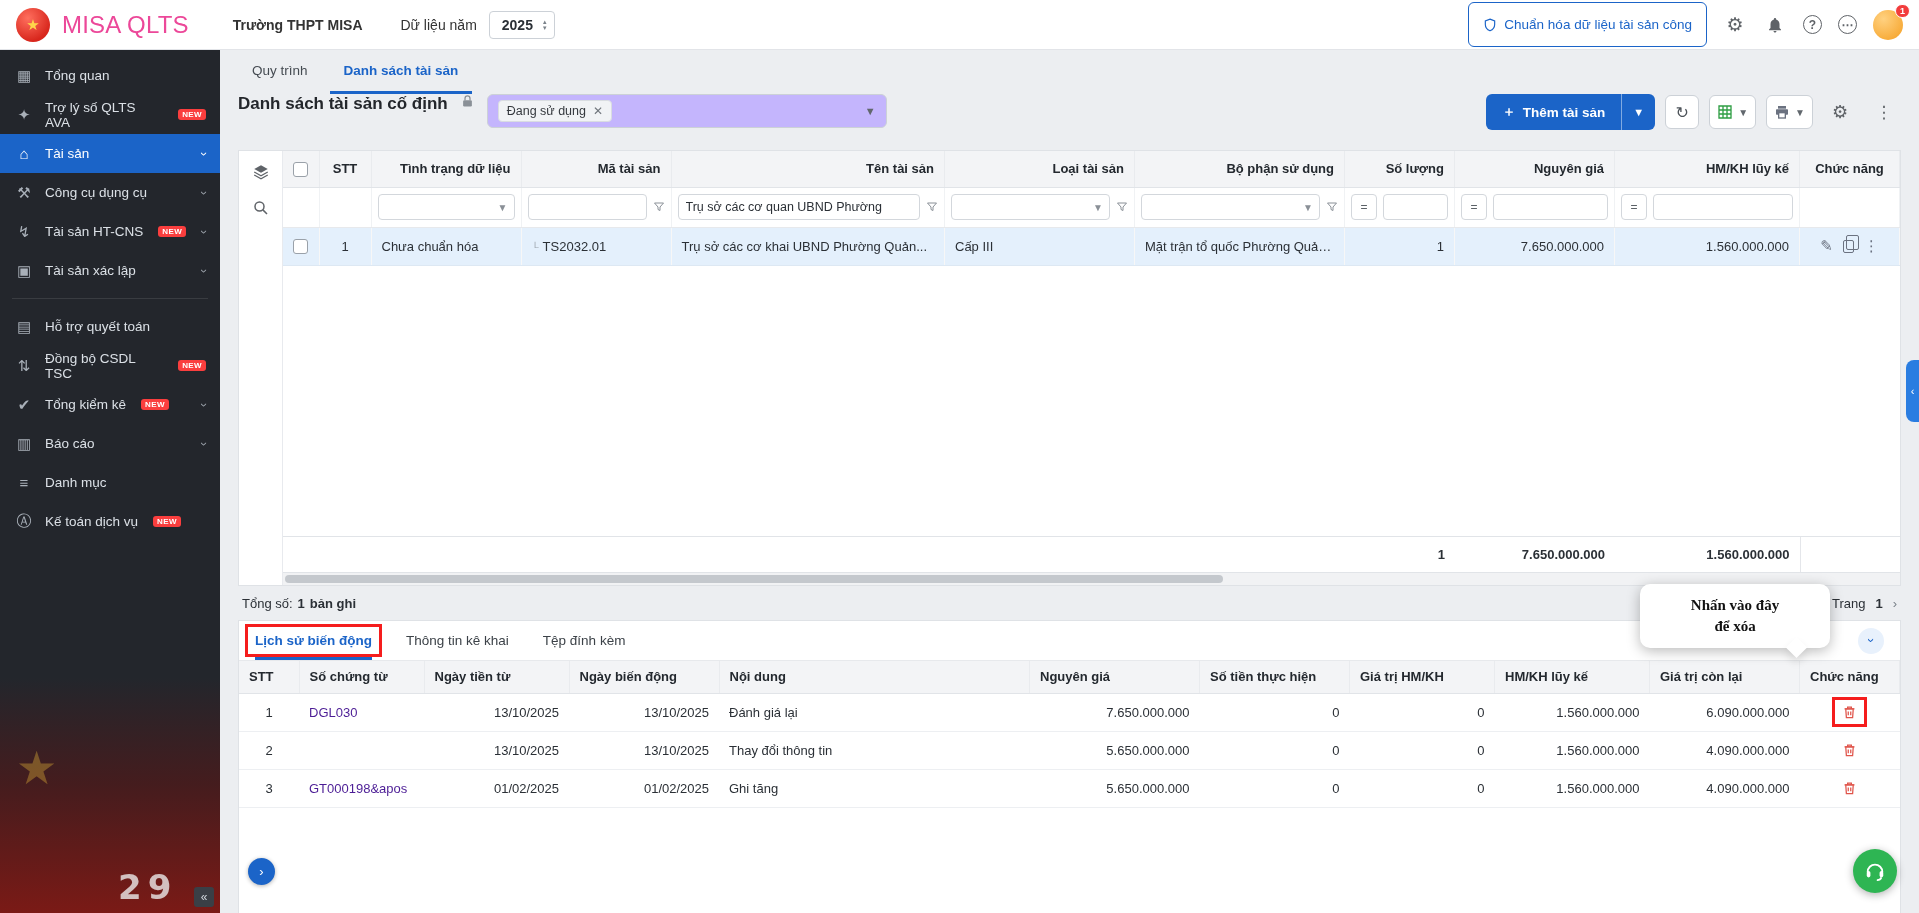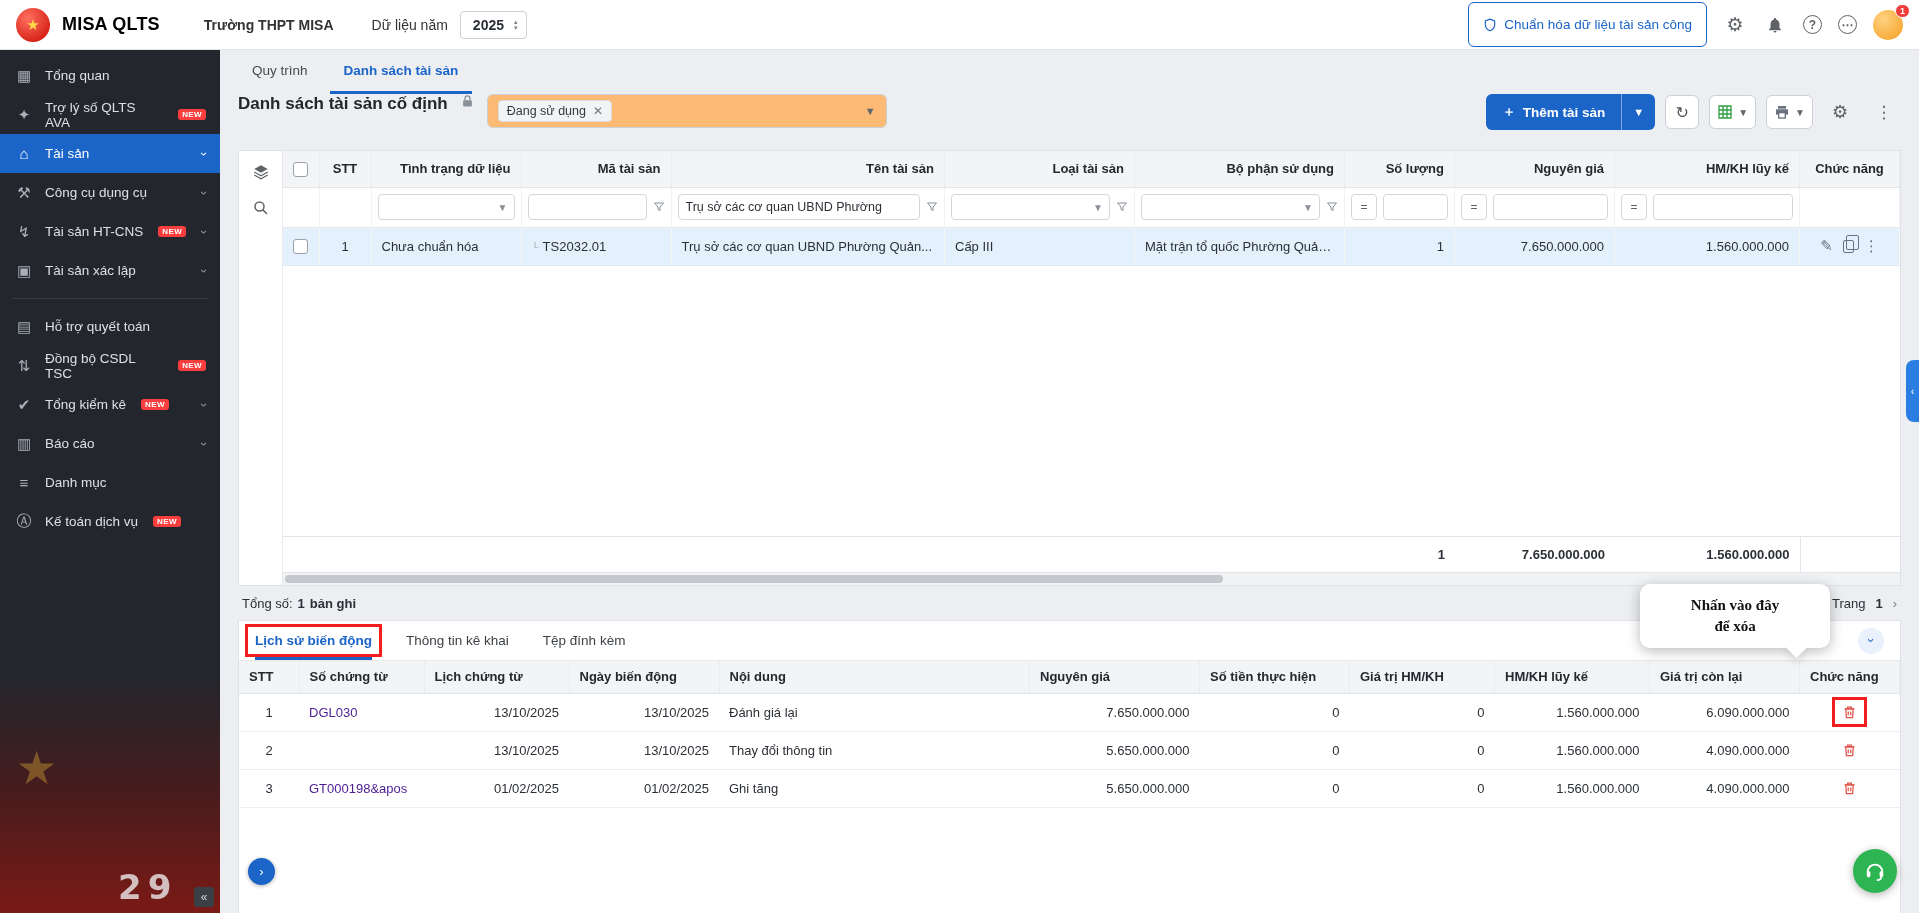--- a/index.html
+++ b/index.html
@@ -4,21 +4,21 @@
 <style>
   *{margin:0;padding:0;box-sizing:border-box}
   html,body{width:1919px;height:913px;overflow:hidden}
   body{font-family:"Liberation Sans",sans-serif;font-size:14px;color:#2b3036;background:#eceef1;position:relative}
   button{font-family:inherit;border:none;background:none;cursor:pointer}
   input{font-family:inherit;outline:none}
 
   
   .topbar{height:50px;background:#fff;border-bottom:1px solid #e2e4e8;display:flex;align-items:center;padding:0 16px;gap:12px;position:relative;z-index:10}
   .logo{width:34px;height:34px;border-radius:50%;background:radial-gradient(circle at 35% 30%,#ff6f5e,#d8261c 72%);display:flex;align-items:center;justify-content:center;color:#ffd54a;font-size:15px;flex:none}
-  .brand{font-size:18px;font-weight:700;color:#000000;letter-spacing:.2px}
+  .brand{font-size:24px;font-weight:400;color:#ec4899;letter-spacing:.2px}
   .org{margin-left:32px;font-weight:600;font-size:14px;color:#333}
   .year-label{margin-left:26px;color:#333}
   .year-box{display:flex;align-items:center;gap:10px;border:1px solid #ccd1d7;border-radius:4px;padding:5px 8px 5px 12px;background:#fff}
   .year-val{font-weight:600}
   .spinner{display:flex;flex-direction:column;font-size:7px;line-height:6px;color:#7a828a}
   .top-right{margin-left:auto;display:flex;align-items:center;gap:16px}
   .normalize-btn{display:flex;align-items:center;gap:7px;border:1px solid #1b64c8;color:#1b64c8;border-radius:6px;padding:14px 14px;font-size:13.5px;background:#fff}
   .icon-btn{font-size:19px;color:#5f6368;display:flex;align-items:center;justify-content:center;width:24px;height:24px;cursor:pointer}
   .circle-ico{width:19px;height:19px;border:1.6px solid #5f6368;border-radius:50%;display:flex;align-items:center;justify-content:center;font-size:12px;color:#5f6368;font-weight:700;cursor:pointer}
   .avatar{width:30px;height:30px;border-radius:50%;background:radial-gradient(circle at 35% 30%,#ffd180,#f59f22);position:relative;cursor:pointer;flex:none}
@@ -41,21 +41,21 @@
   .collapse-btn{position:absolute;right:6px;bottom:6px;width:20px;height:20px;background:#3a3f46;color:#cfd4da;border-radius:3px;display:flex;align-items:center;justify-content:center;font-size:12px;z-index:3;cursor:pointer}
 
   .main{flex:1;display:flex;flex-direction:column;min-width:0;position:relative}
   .page-tabs{height:44px;display:flex;align-items:stretch;padding:0 18px;gap:8px}
   .ptab{display:flex;align-items:center;padding:16px 14px;font-size:13.5px;color:#454b52;border-bottom:3px solid transparent;cursor:pointer}
   .ptab.active{color:#1b64c8;font-weight:700;border-bottom-color:#1b64c8}
 
   
   .toolbar{height:56px;display:flex;align-items:flex-start;padding:0 18px;gap:12px}
   .page-title{font-size:17px;font-weight:700;color:#23262b;white-space:nowrap}
-  .filter-combo{width:400px;height:34px;background:#fdba74;border:1px solid #ccd1d7;border-radius:6px;display:flex;align-items:center;padding:0 10px;gap:8px;cursor:pointer}
+  .filter-combo{width:400px;height:34px;background:#c4b5fd;border:1px solid #ccd1d7;border-radius:6px;display:flex;align-items:center;padding:0 10px;gap:8px;cursor:pointer}
   .chip{display:flex;align-items:center;gap:7px;background:#f1f3f5;border:1px solid #d9dde1;border-radius:4px;padding:3px 8px;font-size:12.5px;color:#35393e}
   .chip-x{color:#70767c;font-size:12px;cursor:pointer}
   .combo-caret{margin-left:auto;color:#61676d;font-size:11px}
   .tb-right{margin-left:auto;display:flex;align-items:center;gap:10px}
   .add-btn{display:flex;align-items:stretch;border-radius:6px;color:#fff;overflow:hidden;cursor:pointer}
   .add-main{display:flex;align-items:center;gap:7px;padding:0 16px;height:36px;font-weight:700;font-size:13.5px;background:#1b64c8}
   .add-caret{display:flex;align-items:center;padding:0 11px;background:#1b64c8;border-left:1px solid rgba(255,255,255,.45);font-size:11px}
   .sq-btn{height:34px;min-width:34px;border:1px solid #ccd1d7;background:#fff;border-radius:6px;display:flex;align-items:center;justify-content:center;gap:5px;padding:0 7px;color:#4c5258;cursor:pointer}
   .sq-btn.noborder{border:none;background:transparent}
   .caret-s{font-size:10px;color:#61676d}
@@ -382,21 +382,21 @@
                 </td>
               <td class="action-col"></td>
             </tr>
           </thead>
           <tbody>
             <tr class="drow">
               <td class="ctr"><span class="checkbox"></span></td>
               <td class="ctr">1</td>
               <td>Chưa chuẩn hóa</td>
               <td><span class="tree-mark">└</span><span>TS2032.01</span></td>
-              <td>Trụ sở các cơ quan UBND Phường Quản...</td>
+              <td>Trụ sở các cơ khai UBND Phường Quản...</td>
               <td>Cấp III</td>
               <td>Mặt trận tổ quốc Phường Quản...</td>
               <td class="num">1</td>
               <td class="num">7.650.000.000</td>
               <td class="num">1.560.000.000</td>
               <td class="ctr action-col">
                 <span class="row-actions">
                   <span class="a">✎</span>
                   <span class="a">
                       <span class="copy-ico"></span>
@@ -480,21 +480,21 @@
             <col style="width:150px">
             <col style="width:145px">
             <col style="width:155px">
             <col style="width:150px">
             <col style="width:100px">
         </colgroup>
         <thead>
           <tr class="dhead">
             <th class="ctr">STT</th>
             <th>Số chứng từ</th>
-            <th>Lịch chứng từ</th>
+            <th>Ngày tiền từ</th>
             <th>Ngày biến động</th>
             <th>Nội dung</th>
             <th class="num">Nguyên giá</th>
             <th class="num">Số tiền thực hiện</th>
             <th class="num">Giá trị HM/KH</th>
             <th class="num">HM/KH lũy kế</th>
             <th class="num">Giá trị còn lại</th>
             <th class="ctr">Chức năng</th>
           </tr>
         </thead>

